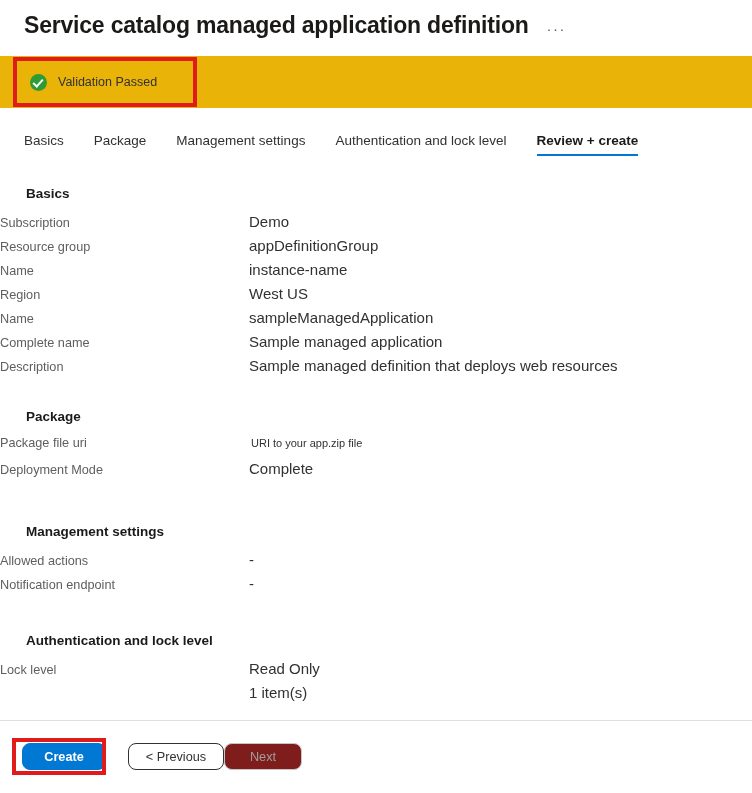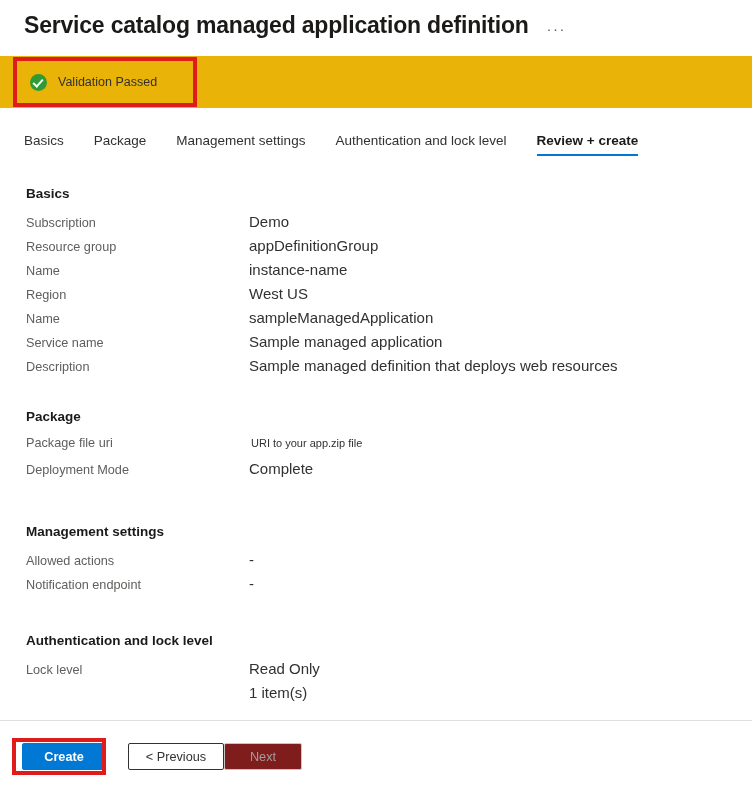--- a/index.html
+++ b/index.html
@@ -152,21 +152,20 @@
   .kv-list {
     margin-top: 12px;
   }
   .kv-row {
     display: flex;
     align-items: baseline;
     height: 24px;
   }
   .kv-label {
     width: 249px;
-    padding-left: 26px;
     box-sizing: border-box;
     font-size: 12.7px;
     color: #605e5c;
     white-space: nowrap;
   }
   .kv-value {
     font-size: 15px;
     color: #323130;
     white-space: nowrap;
   }
@@ -202,21 +201,21 @@
     height: 27px;
     min-width: 82px;
     box-sizing: border-box;
     font-size: 12.7px;
     font-family: "Liberation Sans", sans-serif;
     display: inline-flex;
     align-items: center;
     justify-content: center;
     padding: 0 10px;
     cursor: pointer;
-    border-radius: 2px;
+    border-radius: 8px;
   }
   .btn-primary {
     background: #0078d4;
     color: #ffffff;
     border: 1px solid #0078d4;
     font-weight: 700;
     min-width: 84px;
   }
   .btn-secondary {
     background: #ffffff;
@@ -286,21 +285,21 @@
       </div>
       <div class="kv-row">
         <div class="kv-label">Region</div>
         <div class="kv-value">West US</div>
       </div>
       <div class="kv-row">
         <div class="kv-label">Name</div>
         <div class="kv-value">sampleManagedApplication</div>
       </div>
       <div class="kv-row">
-        <div class="kv-label">Service name</div>
+        <div class="kv-label">Complete name</div>
         <div class="kv-value">Sample managed application</div>
       </div>
       <div class="kv-row">
         <div class="kv-label">Description</div>
         <div class="kv-value">Sample managed definition that deploys web resources</div>
       </div>
     </div>
   </div>
 
   <div class="gap-basics"></div>

